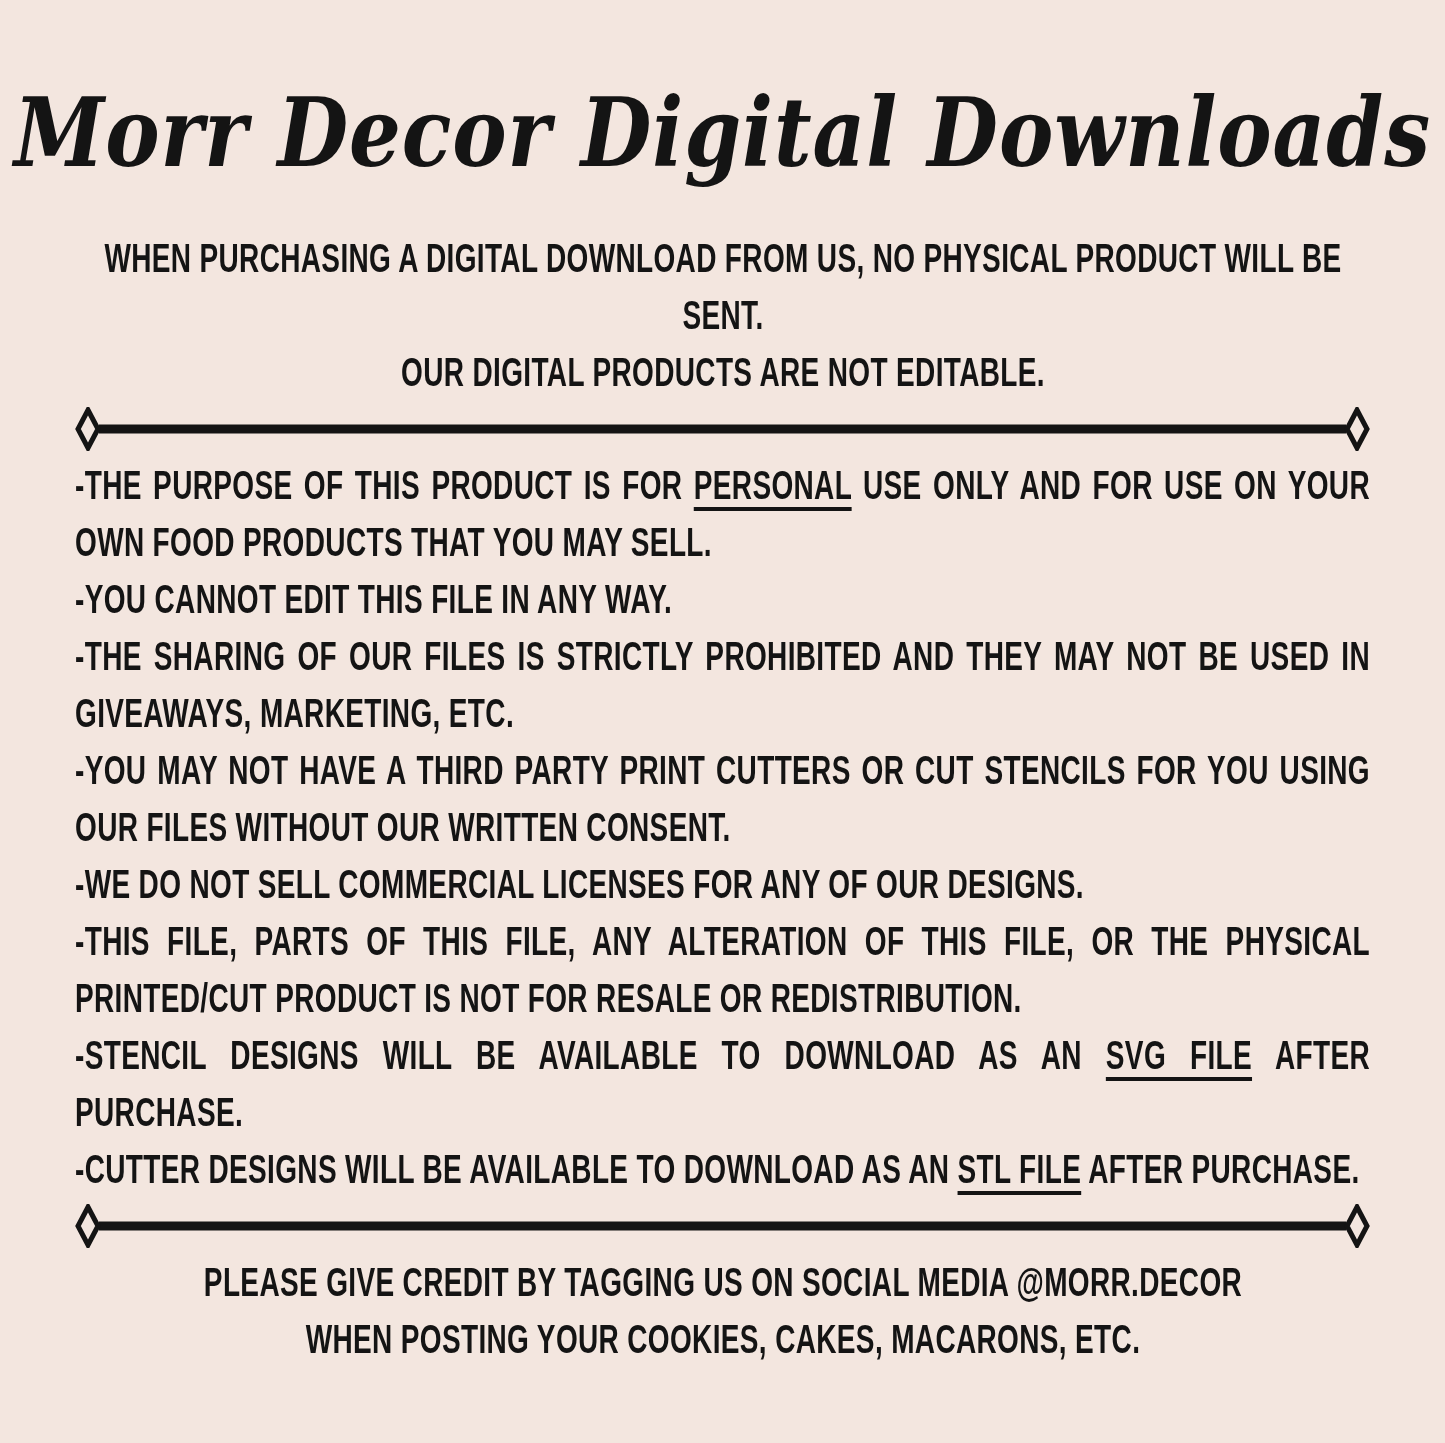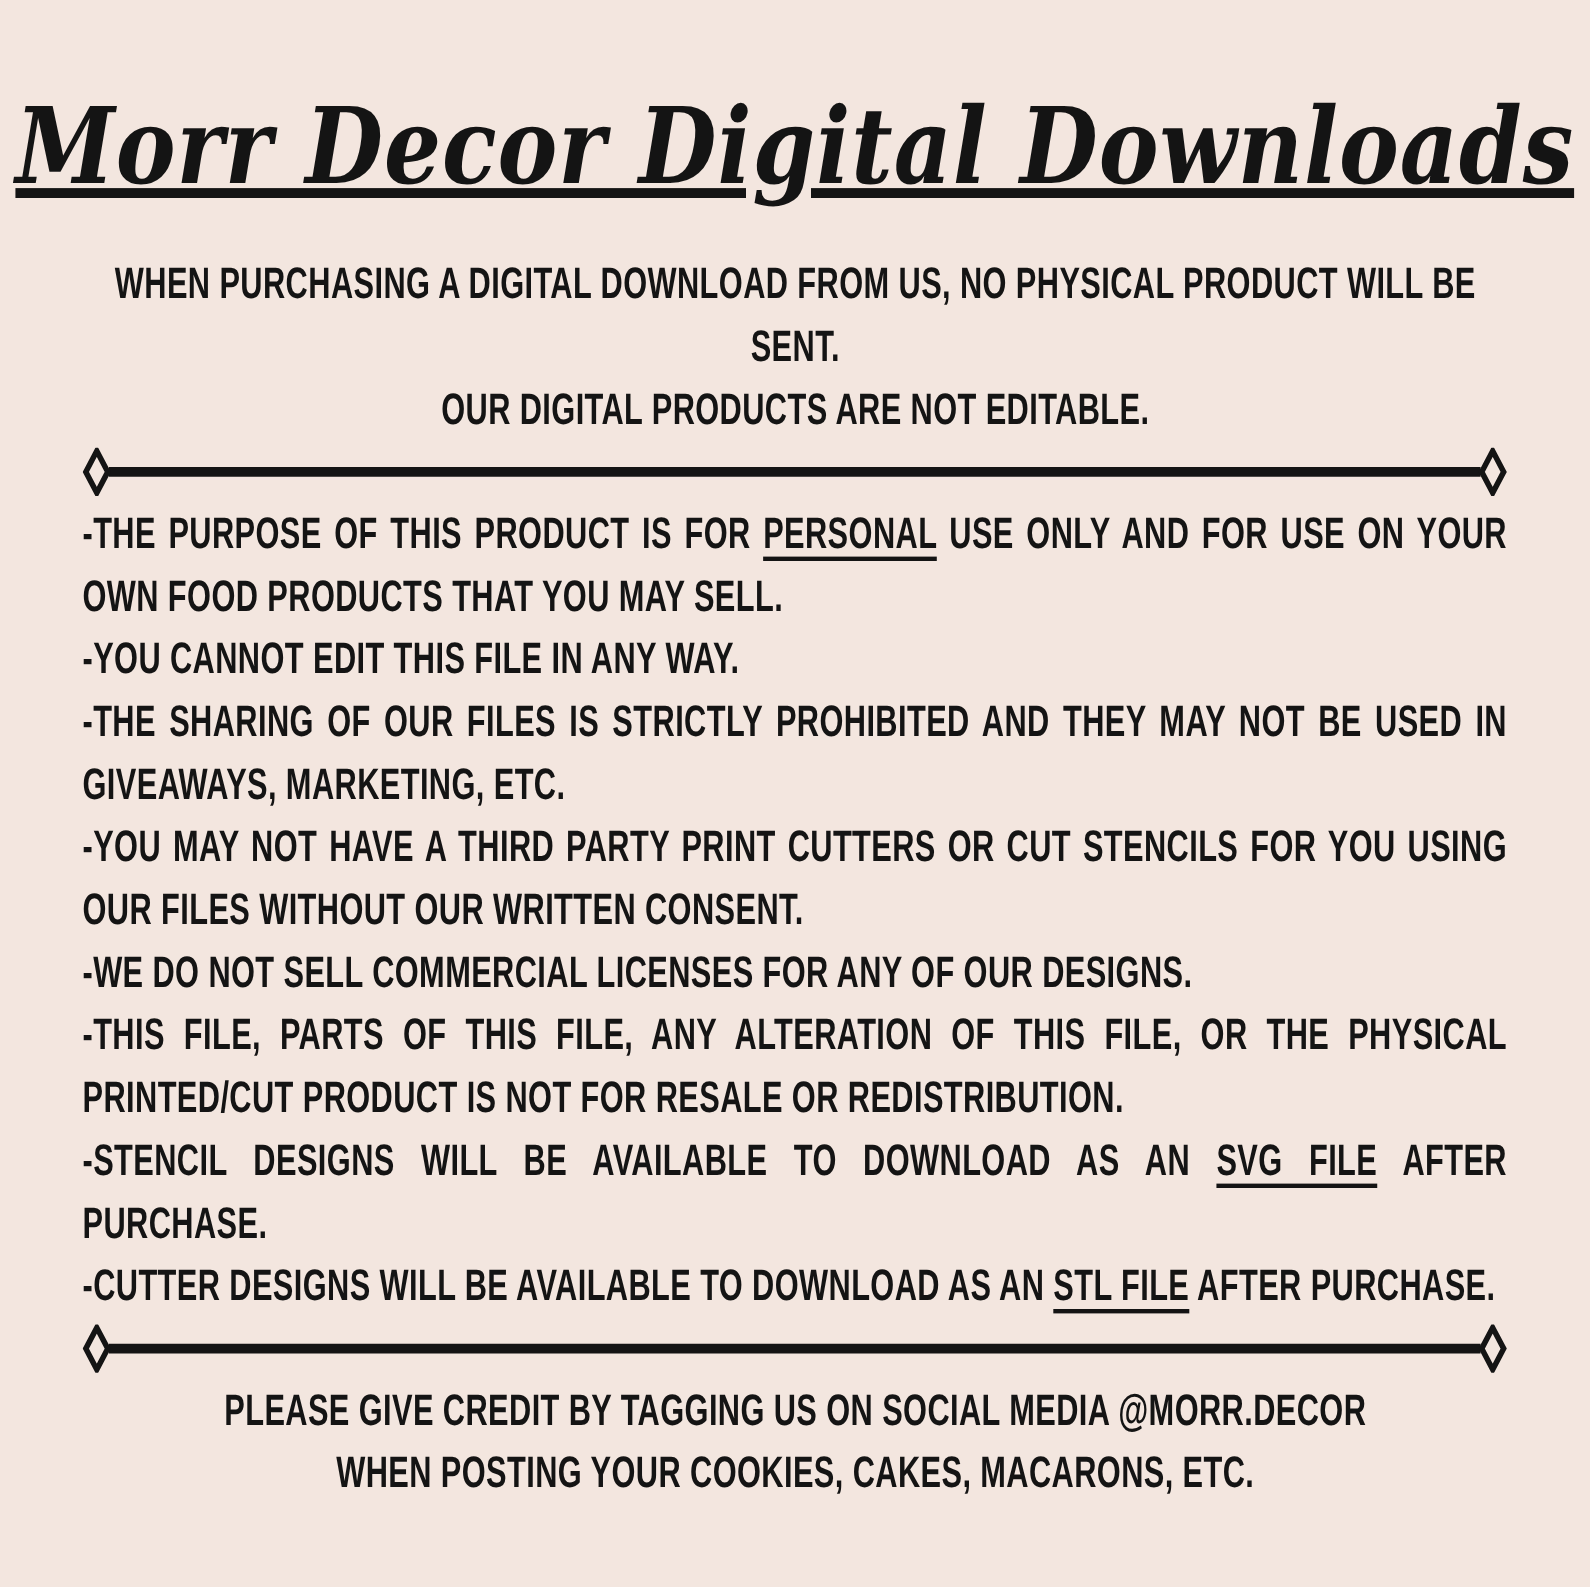--- a/index.html
+++ b/index.html
@@ -23,21 +23,20 @@
     padding: 34px 75px 0 75px;
   }
   
   .title-wrap {
     text-align: right;
     height: 196px;
     display: flex;
     align-items: center;
     justify-content: center;
     overflow: visible;
-    text-decoration: underline;
   }
   .title {
     font-family: "DejaVu Serif", serif;
     font-style: italic;
     font-weight: 700;
     font-size: 96px;
     white-space: nowrap;
     display: inline-block;
     transform: scaleX(0.85);
     transform-origin: center center;

